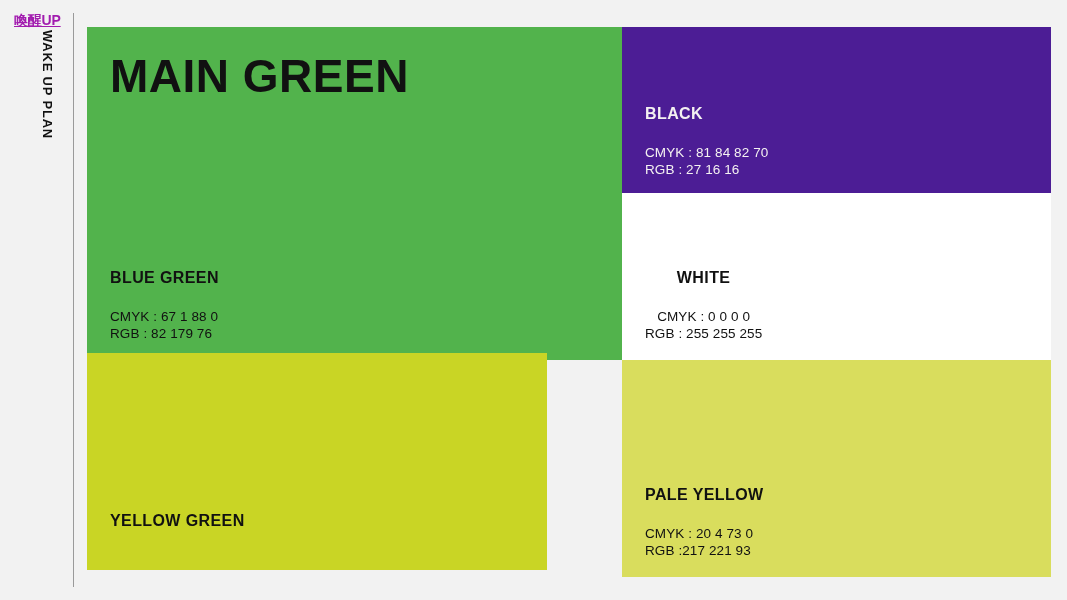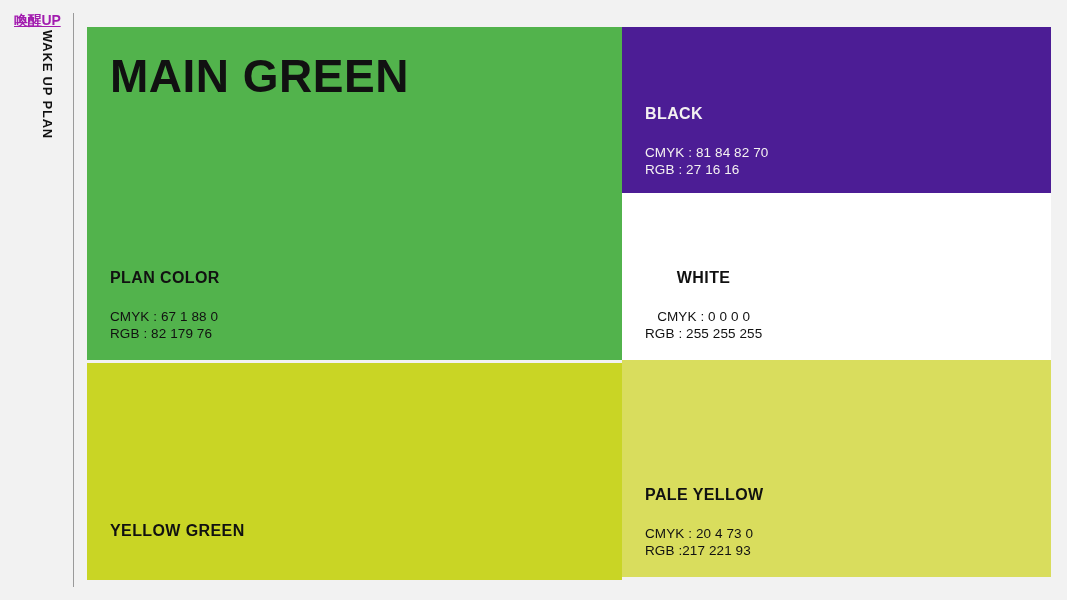--- a/index.html
+++ b/index.html
@@ -74,22 +74,22 @@
   
   #panel-main-green {
     left: 0;
     top: 0;
     width: 535px;
     height: 333px;
     background: #52b34c;
   }
   #panel-yellow-green {
     left: 0;
-    top: 336px;
-    width: 535px;
+    top: 326px;
+    width: 460px;
     height: 217px;
     background: #c9d525;
   }
   
   #panel-black {
     left: 535px;
     top: 0;
     width: 429px;
     height: 166px;
     background: #1b1010;
@@ -162,21 +162,21 @@
   <div id="brand-logo-top">喚醒UP</div>
   <div id="brand-logo-vertical">WAKE UP PLAN</div>
   <div id="brand-divider"></div>
 </div>
 
 <div id="swatch-board">
 
   <div class="panel on-light" id="panel-main-green" style="background: rgb(82, 179, 76);">
     <h1 class="main-heading">MAIN GREEN</h1>
     <div class="swatch-info bottom-anchored">
-      <div class="swatch-title">PLAN COLOR</div>
+      <div class="swatch-title">BLUE GREEN</div>
       <div class="swatch-values">
         <div>CMYK : 67 1 88 0</div>
         <div>RGB : 82 179 76</div>
       </div>
     </div>
   </div>
 
   <div class="panel on-dark" id="panel-black" style="background: #4c1d95;">
     <div class="swatch-info" id="info-black">
       <div class="swatch-title">BLACK</div>

